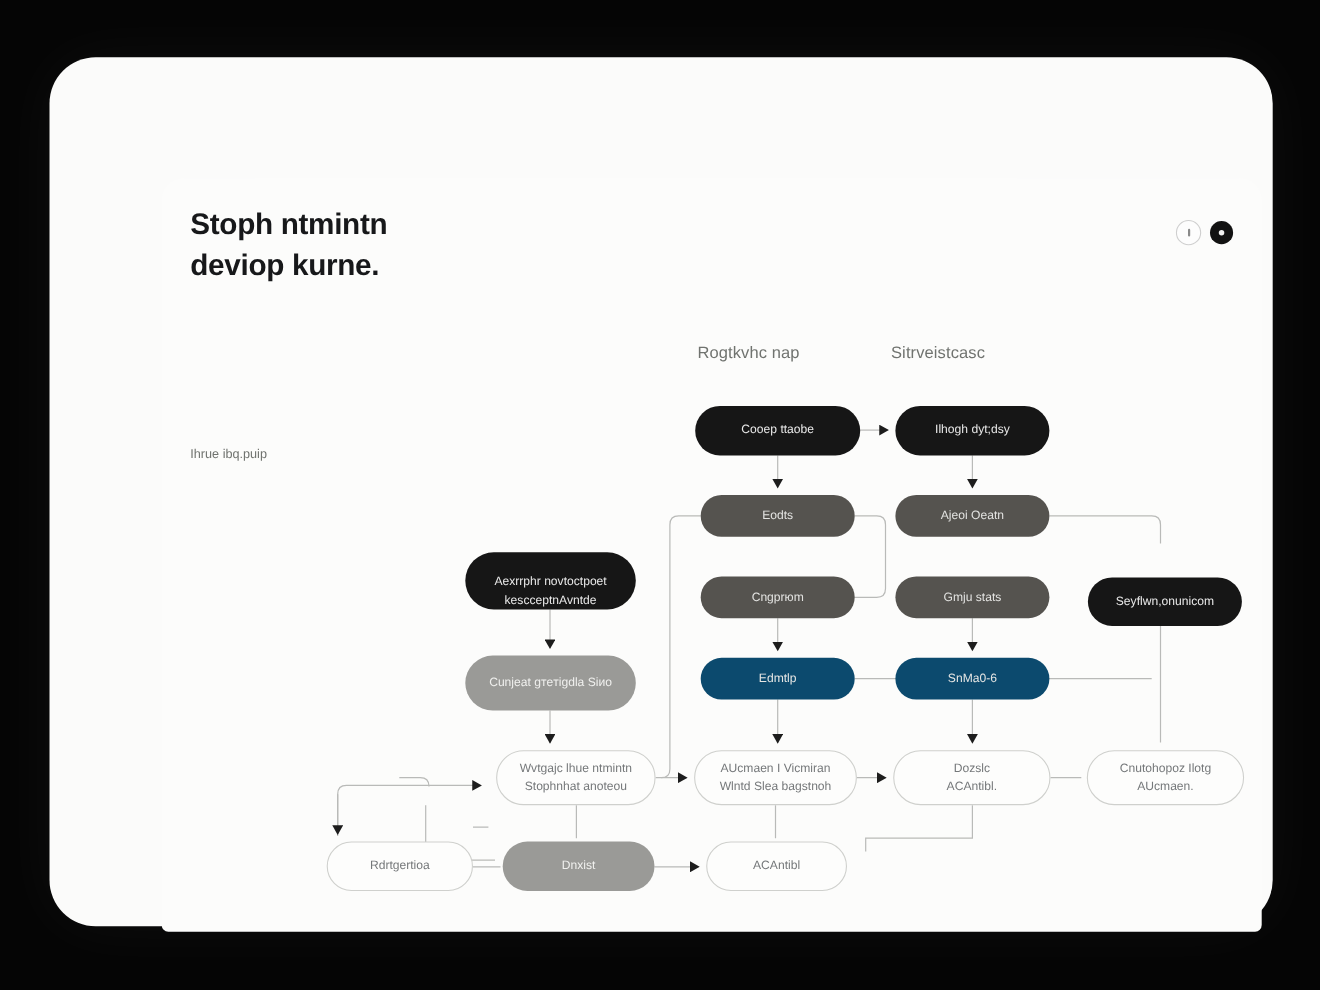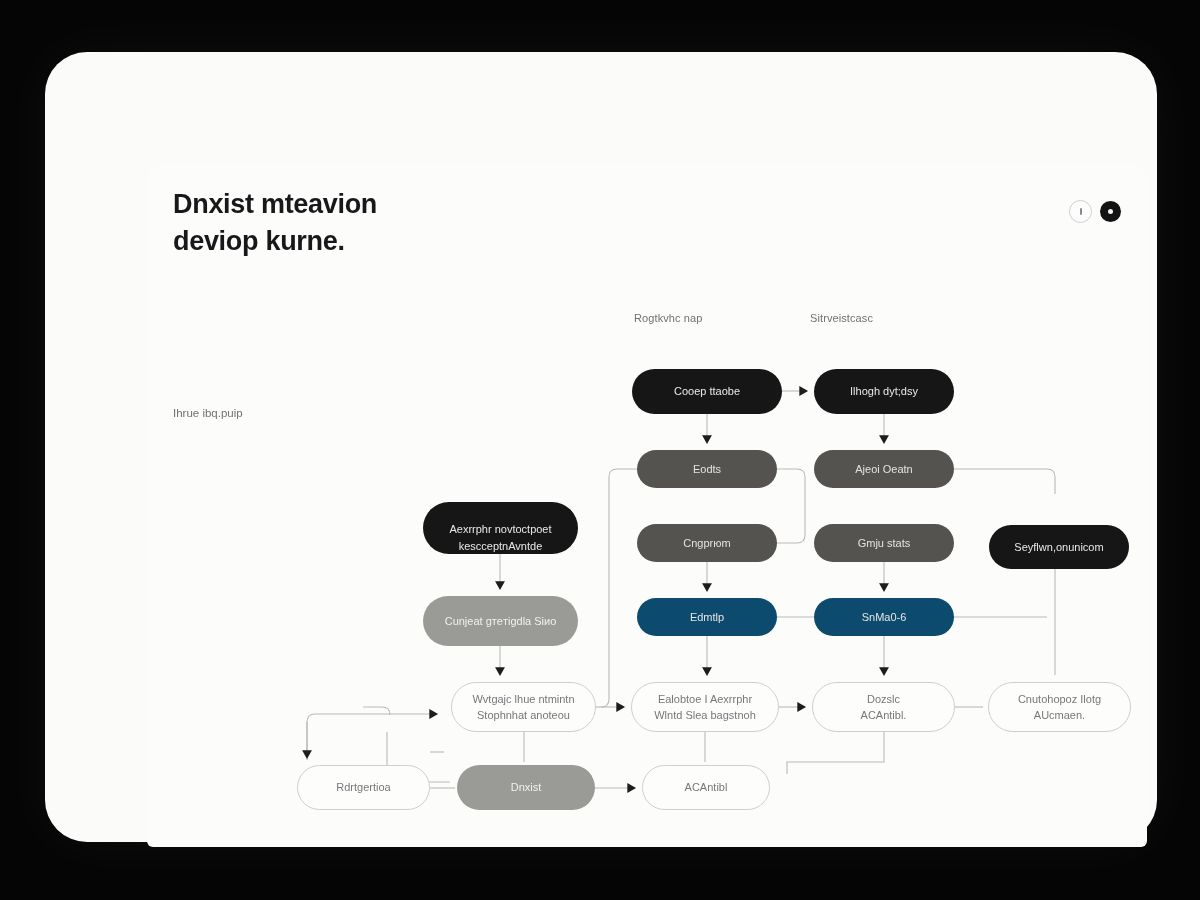--- a/index.html
+++ b/index.html
@@ -86,21 +86,21 @@
   }
   .circle-btn.dark .dot {
     width: 5px; height: 5px;
     background: #f2f2f2;
     border-radius: 50%;
   }
 
   
   .col-header {
     position: absolute;
-    font-size: 11px;
+    font-size: 15px;
     color: #70736f;
     letter-spacing: 0.1px;
     white-space: nowrap;
     text-align: right;
   }
 
   
   #sidebar-label {
     position: absolute;
     left: 26px;
@@ -190,21 +190,21 @@
   }
   .node .l2 { display: block; }
 </style>
 </head>
 <body>
 
 <div id="stage">
   <div id="device">
     <div id="canvas">
 
-      <div id="page-title">Dnxist mteavion
+      <div id="page-title">Stoph ntmintn
 deviop kurne.</div>
 
       <div id="header-controls">
         <div class="circle-btn light">
           <div class="dot"></div>
         </div>
         <div class="circle-btn dark">
           <div class="dot"></div>
         </div>
       </div>
@@ -298,21 +298,21 @@
             <span>Cunjeat gтeтigdla Siиo</span>
           </div>
           <div class="node black" style="left: 842px; top: 339px; width: 140px; height: 44px; margin-top: 24px;">
             <span>Seyflwn,onunicom</span>
           </div>
           <div class="node outline" style="left: 304px; top: 520px; width: 145px; height: 50px;">
             <span>Wvtgajc lhue ntmintn</span>
             <span class="l2">Stophnhat anoteou</span>
           </div>
           <div class="node outline" style="left: 484px; top: 520px; width: 148px; height: 50px;">
-            <span>Ealobtoe I Aexrrphr</span>
+            <span>AUcmaen I Vicmiran</span>
             <span class="l2">Wlntd Slea bagstnoh</span>
           </div>
           <div class="node outline" style="left: 665px; top: 520px; width: 143px; height: 50px;">
             <span>Dozslc</span>
             <span class="l2">ACAntibl.</span>
           </div>
           <div class="node outline" style="left: 841px; top: 520px; width: 143px; height: 50px;">
             <span>Cnutohopoz Ilotg</span>
             <span class="l2">AUcmaen.</span>
           </div>

